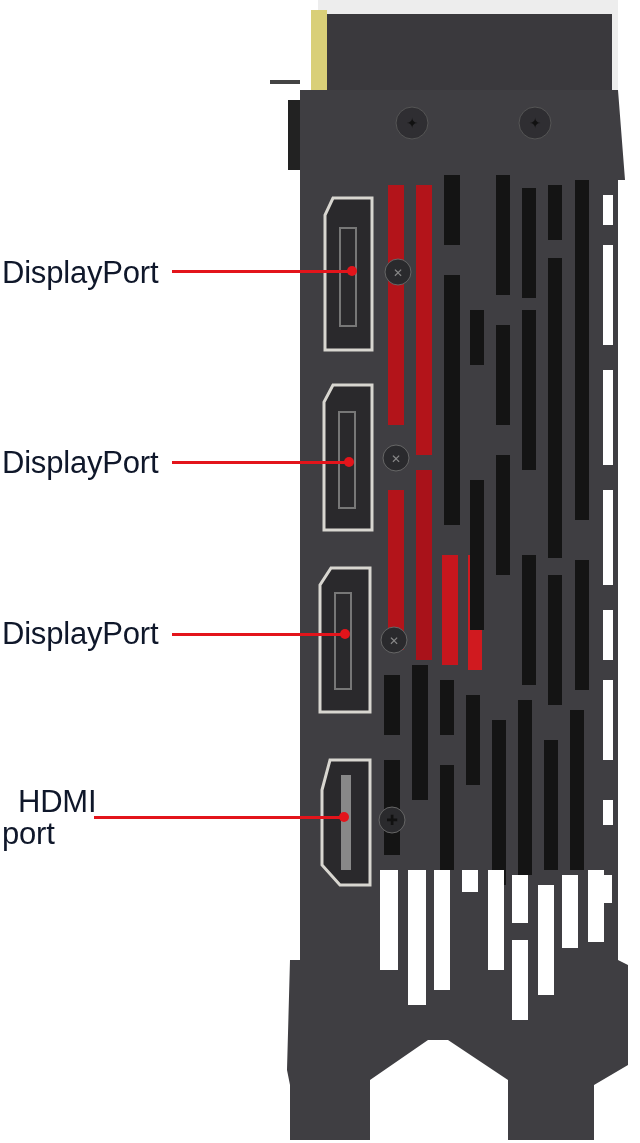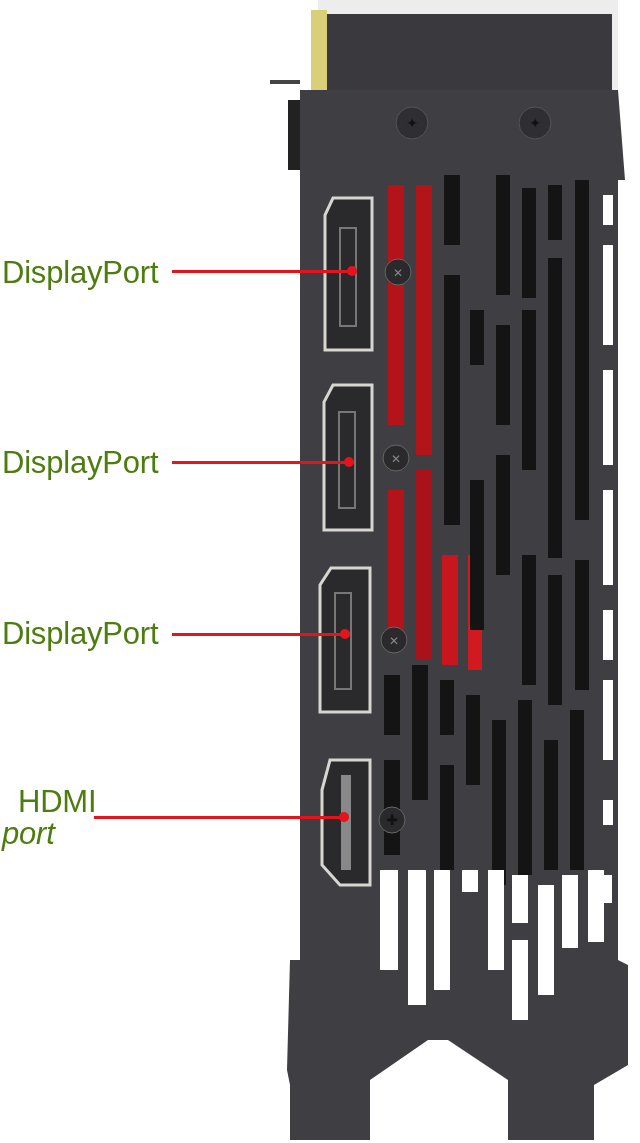--- a/index.html
+++ b/index.html
@@ -1,19 +1,19 @@
 <!DOCTYPE html>
 <html><head>
   <meta charset="utf-8">
   <style>
     html, body { margin: 0; padding: 0; background: #ffffff; }
     body { width: 640px; height: 1143px; position: relative; overflow: hidden; font-family: "Liberation Sans", sans-serif; }
     .stage { position: absolute; left: 0; top: 0; width: 640px; height: 1143px; }
     .label {
-      position: absolute; color: #4d7c0f; font-size: 31px; line-height: 33px; letter-spacing: -0.2px;
+      position: absolute; color: #0f172a; font-size: 31px; line-height: 33px; letter-spacing: -0.2px;
       font-family: "Liberation Sans", sans-serif;
     }
     .leader { position: absolute; height: 3px; background: #e3141b; }
     .dot { position: absolute; width: 10px; height: 10px; border-radius: 50%; background: #e3141b; }
     svg { position: absolute; left: 0; top: 0; }
   </style>
 </head>
 <body>
 
 <div class="stage">
@@ -135,17 +135,17 @@
 
   <span class="label" style="left:2px; top:446px;">DisplayPort</span>
   <div class="leader" style="left:172px; top:461px; width:176px;"></div>
   <div class="dot" style="left:344px; top:457px;"></div>
 
   <span class="label" style="left:2px; top:617px;">DisplayPort</span>
   <div class="leader" style="left:172px; top:633px; width:172px;"></div>
   <div class="dot" style="left:340px; top:629px;"></div>
 
   <span class="label" style="left:18px; top:785px;">HDMI</span>
-  <span class="label" style="left:2px; top:817px;font-style:italic;">port</span>
+  <span class="label" style="left:2px; top:817px;">port</span>
   <div class="leader" style="left:94px; top:816px; width:250px;"></div>
   <div class="dot" style="left:339px; top:812px;"></div>
 
 </div>
 
 </body></html>

